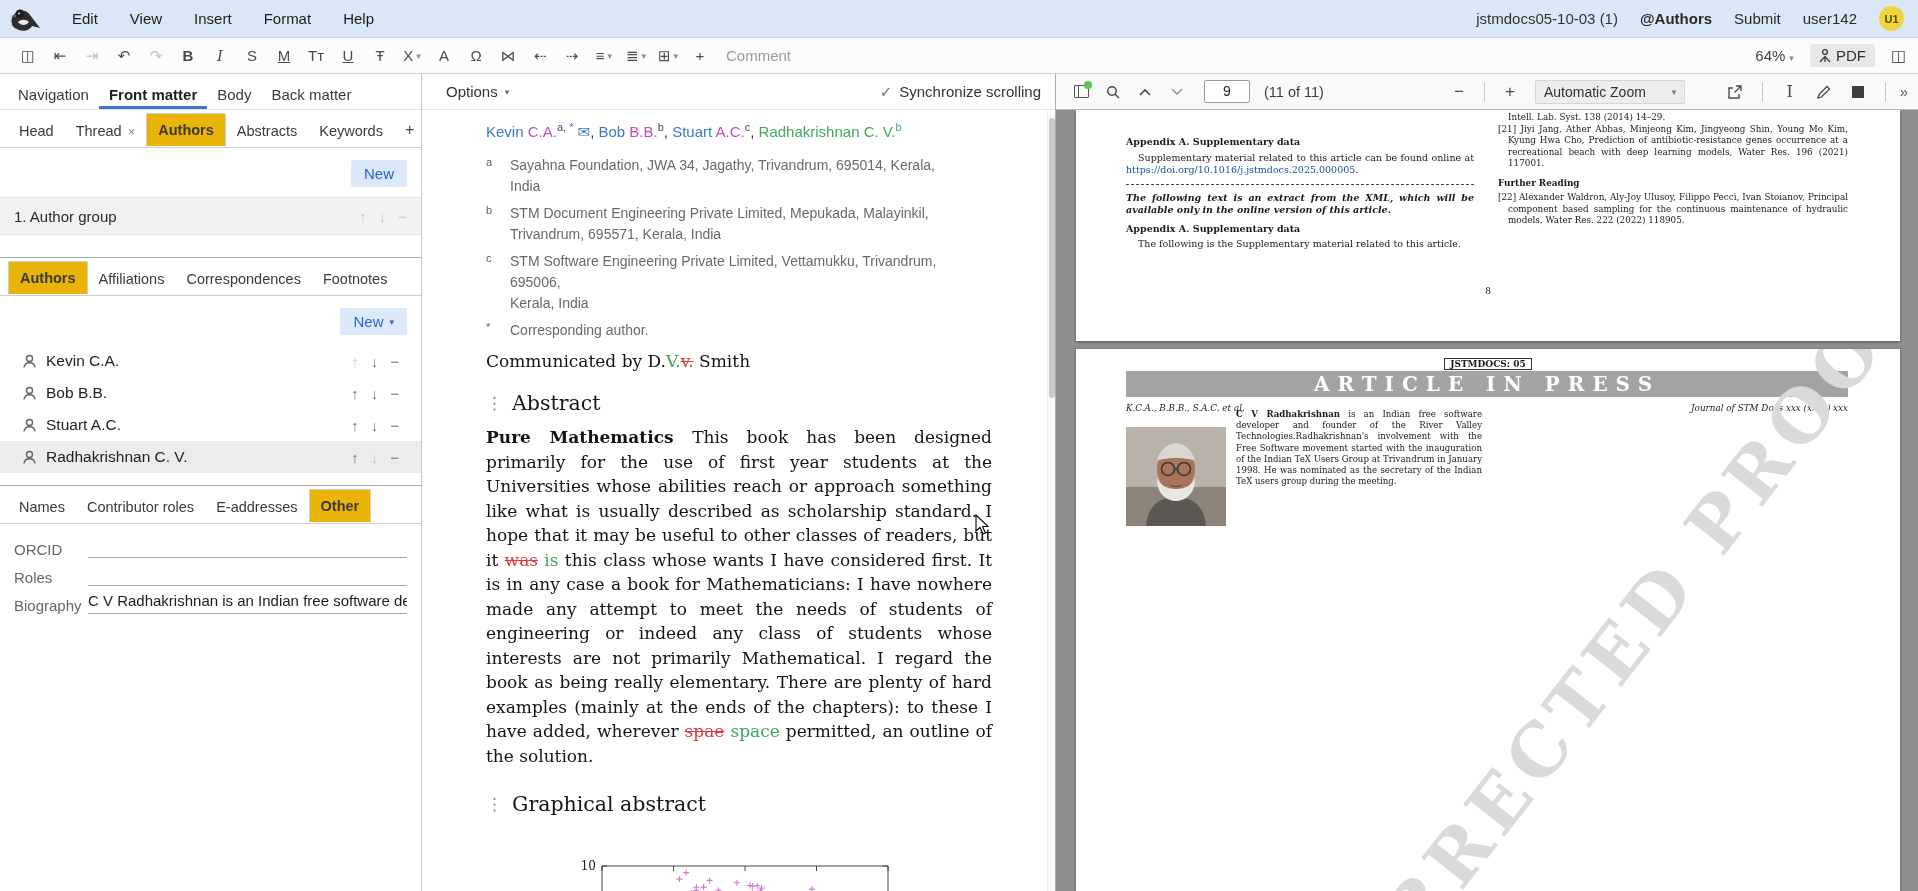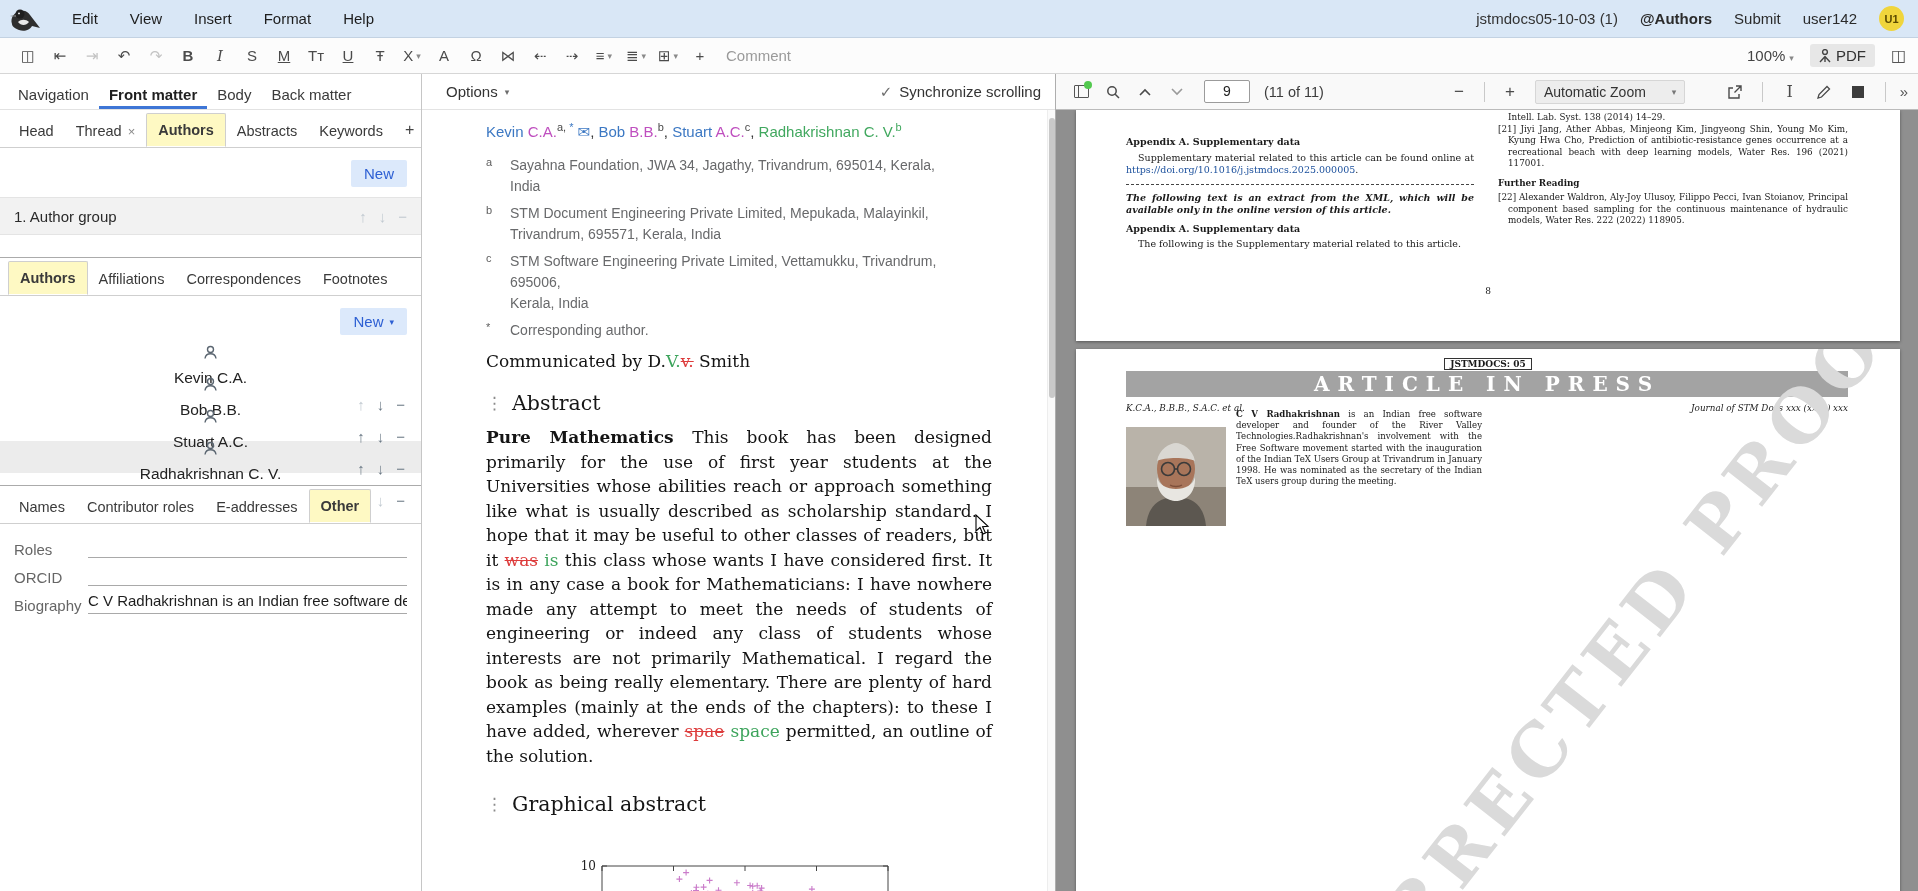--- a/index.html
+++ b/index.html
@@ -35,32 +35,32 @@
   .left-panel { width:422px; height:100%; background:#fff; border-right:1px solid #c6c6c6; position:relative; }
   .editor { width:633px; height:100%; position:relative; background:#fdba74; }
   .pdfpane { width:863px; height:100%; position:relative; background:#8f8f8f; border-left:1px solid #aeaeae; }
 
   
   .tabrow { display:flex; align-items:flex-end; border-bottom:1px solid #cfcfcf; padding:0 8px; height:38px; }
   .tabrow1 { height:36px; border-bottom:1px solid #e2e2e2; }
   .tab1 { padding:8px 10px 6px; color:#3a3a3a; font-size:15px; cursor:default; }
   .tab1.active { font-weight:bold; color:#1f1f1f; border-bottom:3px solid #3e76d6; padding-bottom:3px; }
   .tab { padding:8px 11px; font-size:14.5px; color:#3a3a3a; position:relative; top:0; cursor:default; white-space:nowrap; }
-  .tab.active { background:#fef9c3; border:1px solid #cfcfcf; border-bottom:1px solid #fff; font-weight:bold; border-radius:2px 2px 0 0; }
+  .tab.active { background:#eab308; border:1px solid #cfcfcf; border-bottom:1px solid #fff; font-weight:bold; border-radius:2px 2px 0 0; }
   .tab .x { color:#8a8a8a; margin-left:6px; font-size:13px; }
   .tab.addtab { color:#444; font-size:16px; }
   .panel-btn-row { display:flex; justify-content:flex-end; padding:12px 14px 10px; }
   .newbtn { background:#dce9fb; color:#2d5fd3; padding:5px 13px; border-radius:2px; font-size:15px; display:flex; align-items:center; gap:6px; cursor:default; }
   .newbtn .caret { font-size:9px; }
   .group-row { height:38px; background:#f2f2f2; border-top:1px solid #e4e4e4; border-bottom:1px solid #e4e4e4; display:flex; align-items:center; padding:0 14px;gap:8px; }
   .group-row .lbl { color:#2a2a2a; }
   .rowctrls { margin-left:auto; display:flex; gap:12px; color:#6d7b87; font-size:15px; }
   .rowctrls span.dis { color:#c2cad1; }
   .hr-strong { border:none; border-top:1px solid #ababab; margin:22px 0 0; }
-  .author-row { height:32px; display:flex; align-items:center; padding:0 16px; gap:9px;flex-direction:column; }
+  .author-row { height:32px; display:flex; align-items:center; padding:0 22px; gap:9px; }
   .author-row.selected { background:#ececec; }
   .author-row .nm { color:#222; font-size:15.5px; }
   .person-ic { width:15px; height:15px; flex:0 0 15px; }
   .field-row { display:flex; align-items:flex-end; padding:4px 14px 2px; height:28px; }
   .field-label { width:74px; color:#666; font-size:15px; }
   .field-input { flex:1; border-bottom:1px solid #a9a9a9; height:22px; font-size:15px; color:#1d1d1d; white-space:nowrap; overflow:hidden; }
 
   
   .options-bar { height:36px; border-bottom:1px solid #e3e3e3; display:flex; align-items:center; padding:0 10px 0 24px; background:#fff; }
   .opt-left { color:#333; display:flex; align-items:center; gap:7px; }
@@ -165,21 +165,21 @@
         <span class="tbtn">⋈</span>
         <span class="tbtn">⇠</span>
         <span class="tbtn">⇢</span>
         <span class="tbtn">≡<span class="caret">▾</span></span>
         <span class="tbtn">≣<span class="caret">▾</span></span>
         <span class="tbtn">⊞<span class="caret">▾</span></span>
         <span class="tbtn">+</span>
       </span>
     <span class="comment-lbl">Comment</span>
     <span class="tb-right">
-      <span class="zoom-chip"><span>100%</span><span class="caret">▾</span></span>
+      <span class="zoom-chip"><span>64%</span><span class="caret">▾</span></span>
       <span class="pdf-chip">
         <svg width="12" height="14" viewBox="0 0 12 14">
             <circle cx="6" cy="3" r="2.4" fill="none" stroke="#444" stroke-width="1.4"></circle>
             <path d="M1 13 L6 7.5 L11 13 M6 7.5 V13" fill="none" stroke="#444" stroke-width="1.4"></path>
           </svg>
         <span>PDF</span>
       </span>
       <span class="cols-icon">◫</span>
     </span>
   </div>
@@ -279,25 +279,25 @@
         </div>
       <hr class="hr-strong" style="margin-top:12px;">
       <div class="tabrow" id="detail-tabs">
           <span class="tab">Names</span>
           <span class="tab">Contributor roles</span>
           <span class="tab">E-addresses</span>
           <span class="tab active">Other</span>
         </div>
       <div id="detail-fields" style="padding-top:8px;">
           <div class="field-row">
+            <span class="field-label">ORCID</span>
+            <span class="field-input"></span>
+          </div>
+          <div class="field-row">
             <span class="field-label">Roles</span>
-            <span class="field-input"></span>
-          </div>
-          <div class="field-row">
-            <span class="field-label">ORCID</span>
             <span class="field-input"></span>
           </div>
           <div class="field-row">
             <span class="field-label">Biography</span>
             <span class="field-input">C V Radhakrishnan is an Indian free software dev</span>
           </div>
         </div>
     </div>
 
     <div class="editor">

